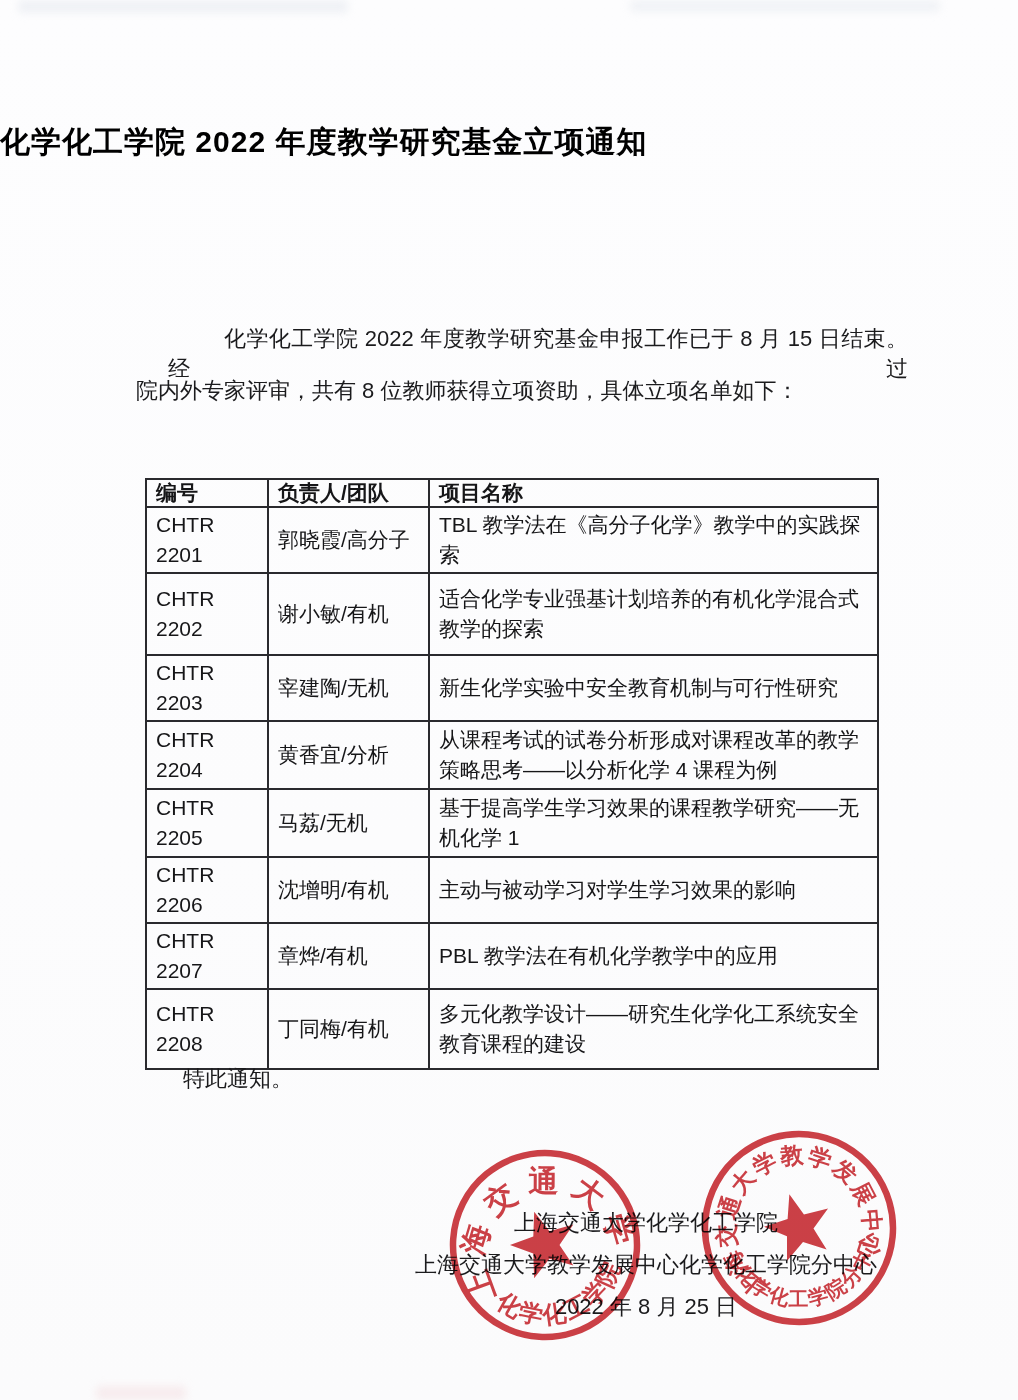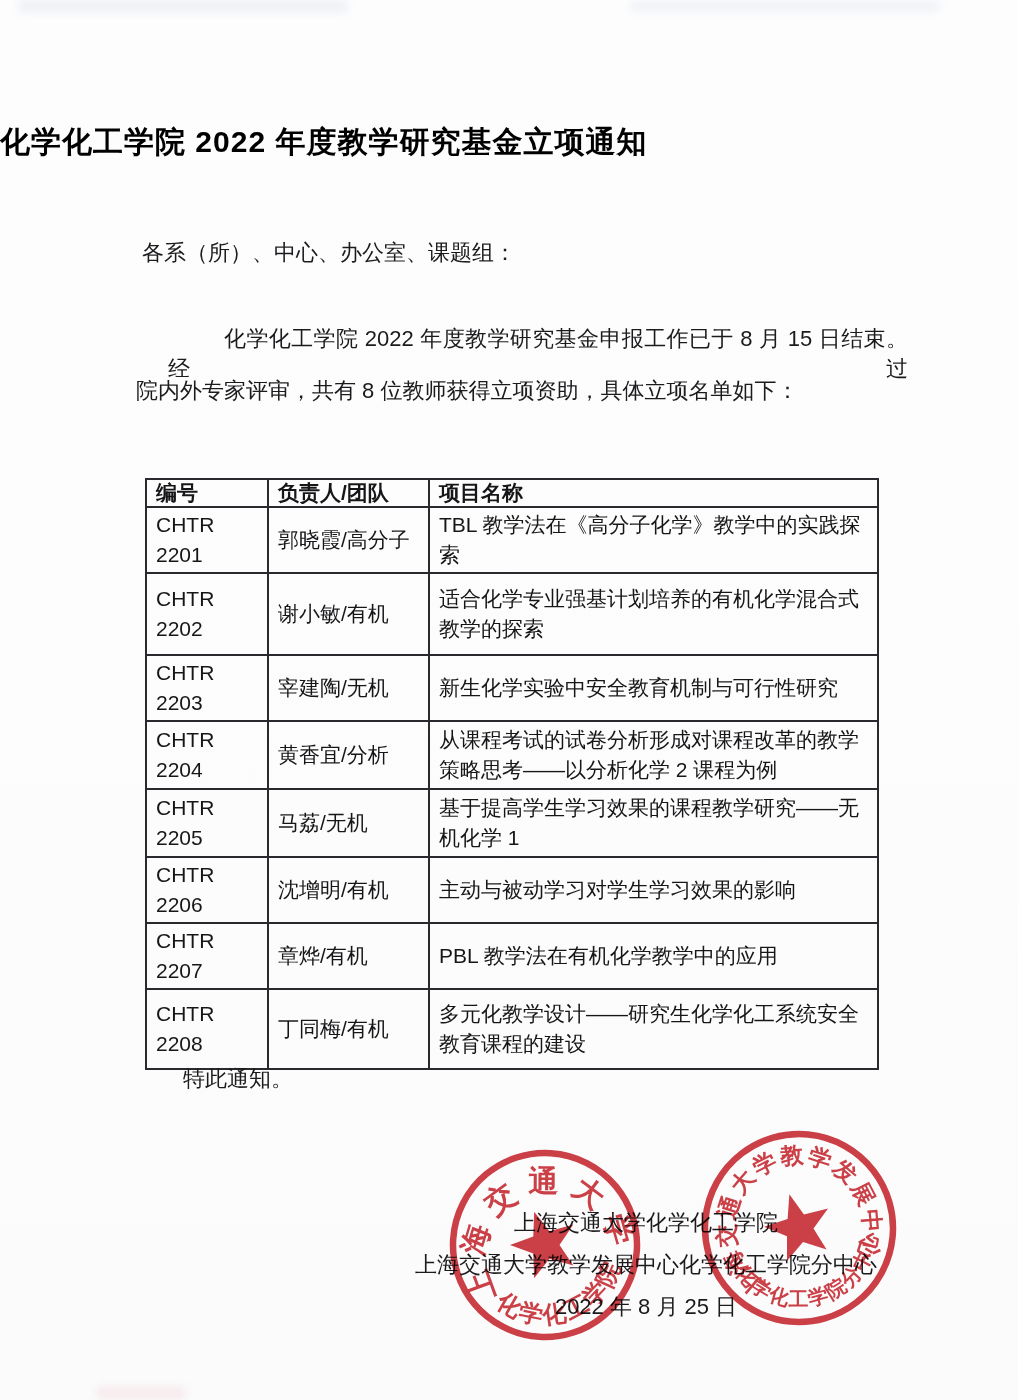--- a/index.html
+++ b/index.html
@@ -90,21 +90,20 @@
 
 <div id="page">
 
   <span class="smudge s1"></span>
   <span class="smudge s2"></span>
 
   <span class="smudge s4"></span>
 
   <div class="doc-title">化学化工学院 2022 年度教学研究基金立项通知</div>
 
-  <div class="salutation">各系（所）、中心、办公室、课题组：</div>
 
   <div class="body-line l1">化学化工学院 2022 年度教学研究基金申报工作已于 8 月 15 日结束。经过</div>
   <div class="body-line l2">院内外专家评审，共有 8 位教师获得立项资助，具体立项名单如下：</div>
 
   <table class="projects">
     <colgroup>
         <col class="c1">
         <col class="c2">
         <col class="c3">
       </colgroup>
@@ -127,21 +126,21 @@
           <td>适合化学专业强基计划培养的有机化学混合式教学的探索</td>
         </tr>
         <tr>
           <td>CHTR 2203</td>
           <td>宰建陶/无机</td>
           <td>新生化学实验中安全教育机制与可行性研究</td>
         </tr>
         <tr>
           <td>CHTR 2204</td>
           <td>黄香宜/分析</td>
-          <td>从课程考试的试卷分析形成对课程改革的教学策略思考——以分析化学 2 课程为例</td>
+          <td>从课程考试的试卷分析形成对课程改革的教学策略思考——以分析化学 4 课程为例</td>
         </tr>
         <tr>
           <td>CHTR 2205</td>
           <td>马荔/无机</td>
           <td>基于提高学生学习效果的课程教学研究——无机化学 1</td>
         </tr>
         <tr>
           <td>CHTR 2206</td>
           <td>沈增明/有机</td>
           <td>主动与被动学习对学生学习效果的影响</td>

